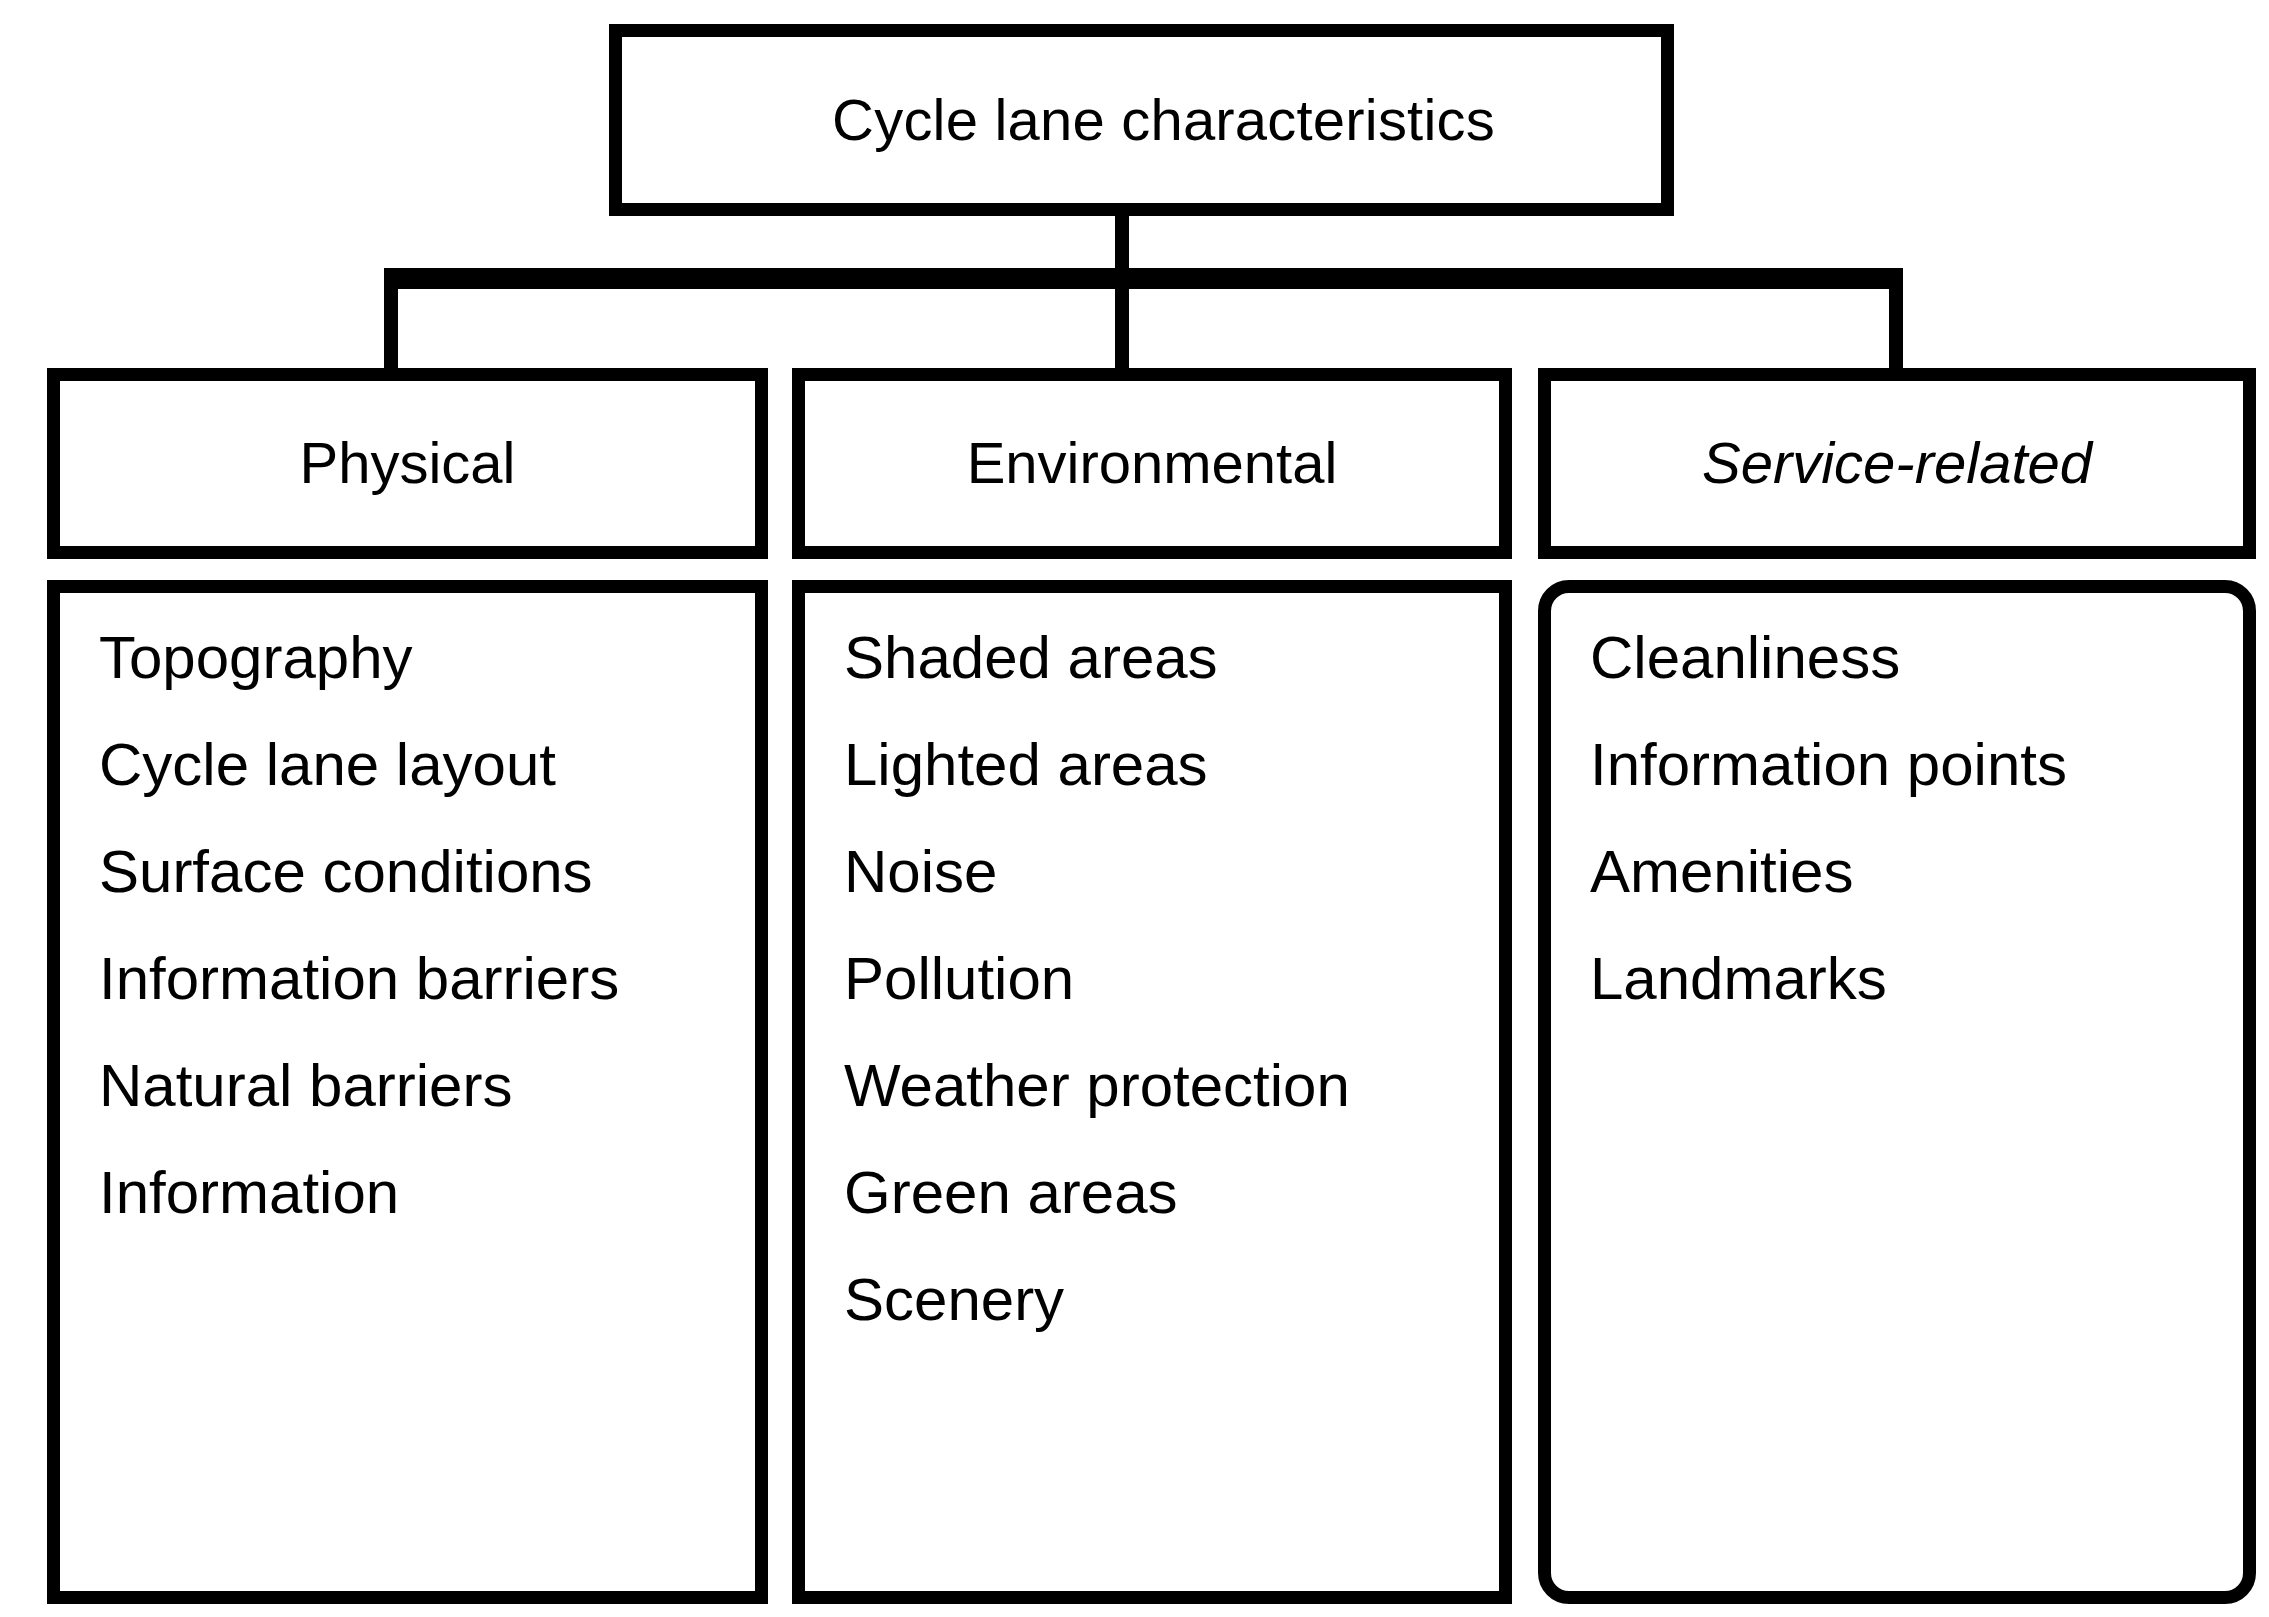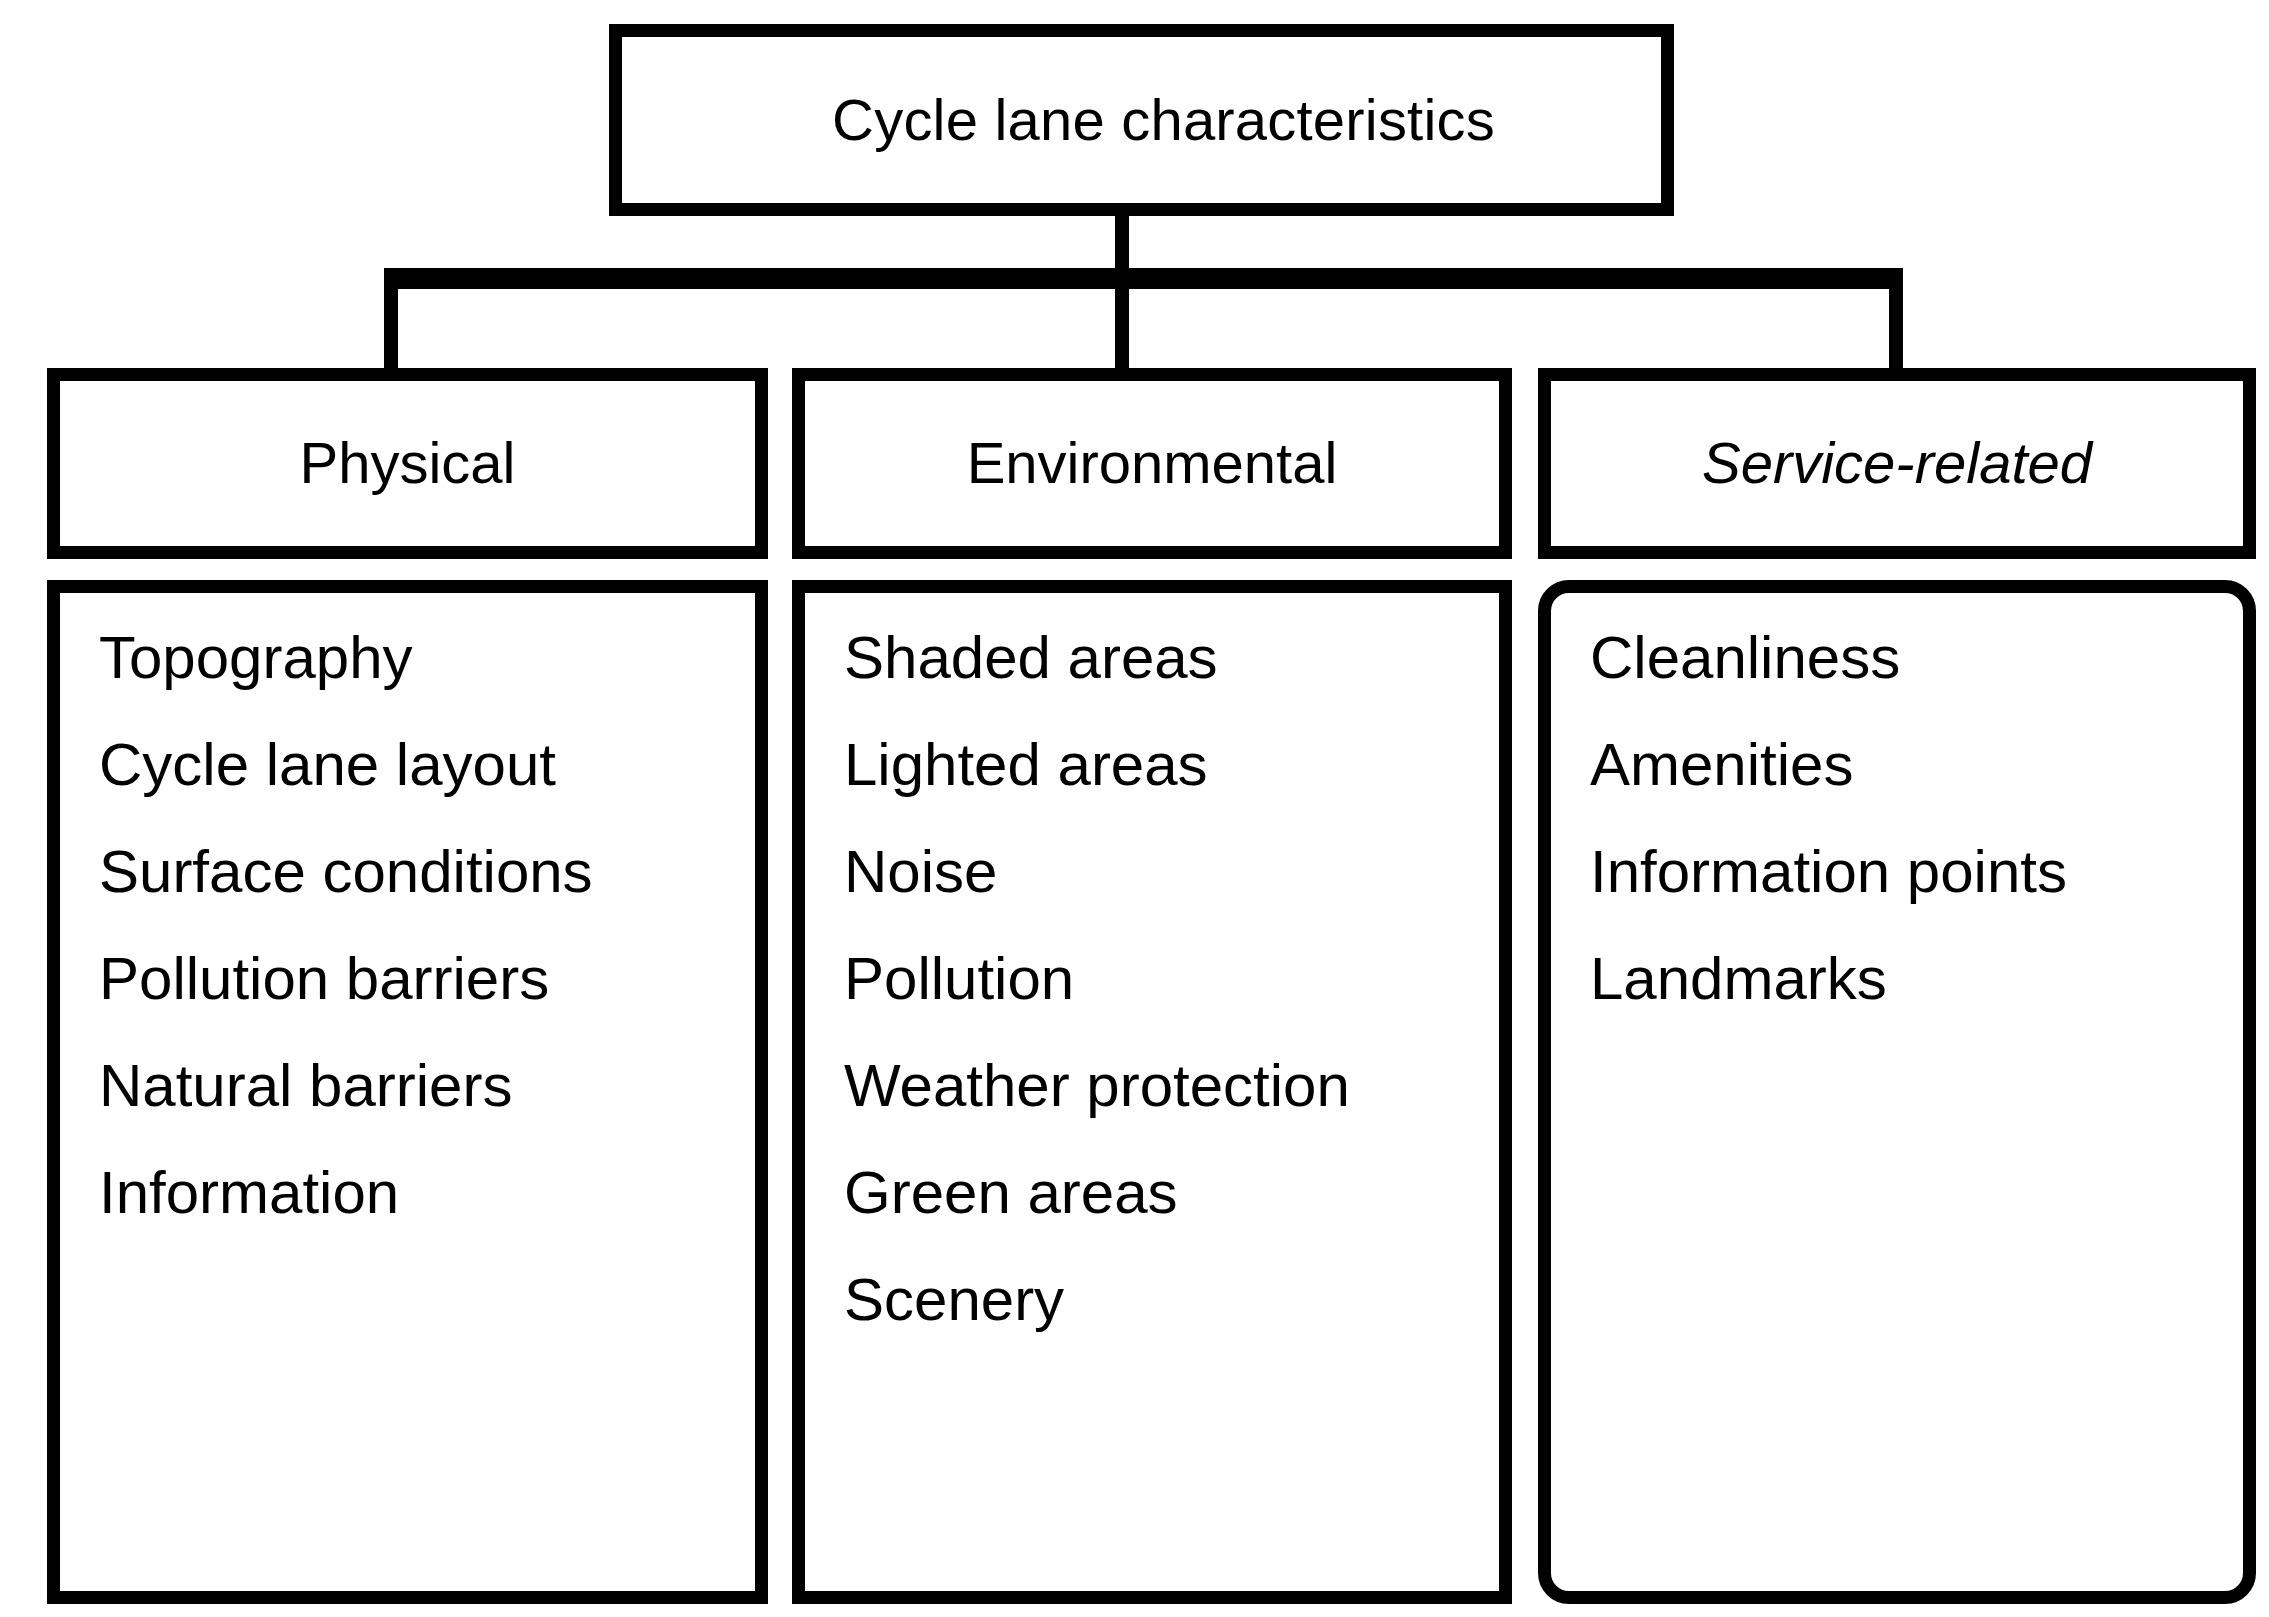--- a/index.html
+++ b/index.html
@@ -138,41 +138,41 @@
   </div>
   <div class="box cat-box" id="cat-box-2">
     <span class="box-title">Service-related</span>
   </div>
 
   <div class="box list-box" id="list-box-0">
     <ul class="item-list">
       <li>Topography</li>
       <li>Cycle lane layout</li>
       <li>Surface conditions</li>
-      <li>Pollution barriers</li>
+      <li>Information barriers</li>
       <li>Natural barriers</li>
       <li>Information</li>
     </ul>
   </div>
 
   <div class="box list-box" id="list-box-1">
     <ul class="item-list">
       <li>Shaded areas</li>
       <li>Lighted areas</li>
       <li>Noise</li>
       <li>Pollution</li>
       <li>Weather protection</li>
       <li>Green areas</li>
       <li>Scenery</li>
     </ul>
   </div>
 
   <div class="box list-box" id="list-box-2">
     <ul class="item-list">
       <li>Cleanliness</li>
+      <li>Information points</li>
       <li>Amenities</li>
-      <li>Information points</li>
       <li>Landmarks</li>
     </ul>
   </div>
 
 </div>
 
 
 </body></html>

